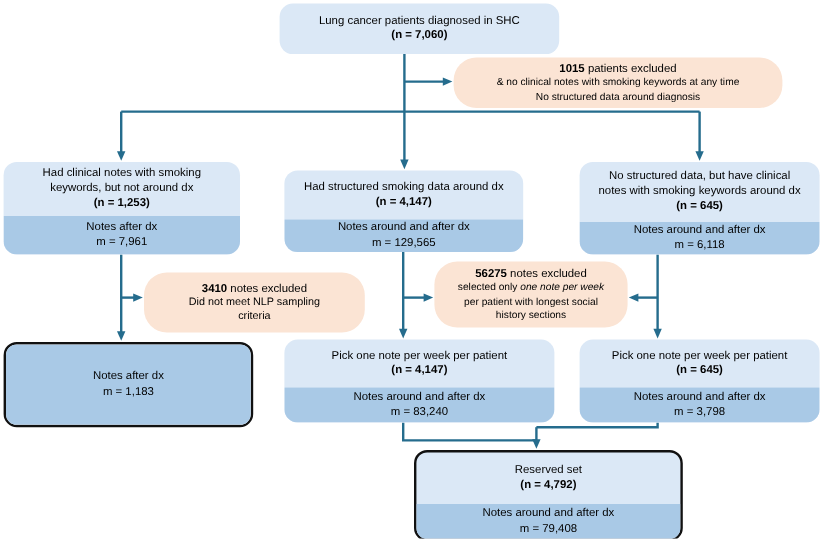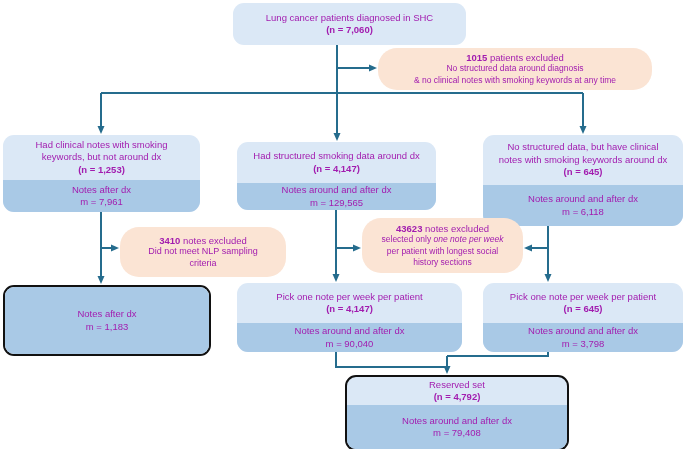--- a/index.html
+++ b/index.html
@@ -1,18 +1,18 @@
 <!DOCTYPE html>
 <html style="--box-fill: #dbe8f6; --band-fill: #a9c9e6; --excl-fill: #fbe4d4; --arrow: #256c8d; --border-dark: #111111;"><head>
 <meta charset="utf-8">
 <style>
   html,body{margin:0;padding:0;background:#ffffff;}
   #stage{
     position:relative;width:685px;height:449px;background:#ffffff;overflow:hidden;
-    font-family:"Liberation Sans", sans-serif;color:#a21caf;
+    font-family:"Liberation Sans", sans-serif;color:#000000;
   }
   svg#wires{position:absolute;left:0;top:0;width:685px;height:449px;}
   .ln{stroke:var(--arrow,#256c8d);stroke-width:2;fill:none;}
   .ah{fill:var(--arrow,#256c8d);stroke:none;}
   .nbox{
     position:absolute;border-radius:11px;overflow:hidden;background:var(--box-fill,#dbe8f6);
     display:flex;flex-direction:column;
   }
   .nbox.outlined{border:2px solid var(--border-dark,#111111);}
   .ntitle{
@@ -72,22 +72,22 @@
 
   <div class="nbox" style="left:233px;top:3px;width:233px;height:42px">
     <div class="ntitle" style="height:42px">
       <div>Lung cancer patients diagnosed in SHC</div>
       <div class="b">(n = 7,060)</div>
     </div>
   </div>
 
   <div class="xbox" style="left:378px;top:48px;width:274px;height:42px">
     <div class="xl1"><span class="b">1015</span><span> patients excluded</span></div>
+    <div>&amp; no clinical notes with smoking keywords at any time</div>
     <div>No structured data around diagnosis</div>
-    <div>&amp; no clinical notes with smoking keywords at any time</div>
   </div>
 
   <div class="nbox" style="left:3px;top:135px;width:197px;height:77px">
     <div class="ntitle" style="height:45px">
       <div>Had clinical notes with smoking</div>
       <div>keywords, but not around dx</div>
       <div class="b">(n = 1,253)</div>
     </div>
     <div class="nband">
       <div>Notes after dx</div>
@@ -99,76 +99,76 @@
     <div class="ntitle" style="height:41px">
       <div>Had structured smoking data around dx</div>
       <div class="b">(n = 4,147)</div>
     </div>
     <div class="nband">
       <div>Notes around and after dx</div>
       <div>m = 129,565</div>
     </div>
   </div>
 
-  <div class="nbox" style="left:483px;top:135px;width:200px;height:91px">
+  <div class="nbox" style="left:483px;top:135px;width:200px;height:77px">
     <div class="ntitle" style="height:50px">
       <div>No structured data, but have clinical</div>
       <div>notes with smoking keywords around dx</div>
       <div class="b">(n = 645)</div>
     </div>
     <div class="nband">
       <div>Notes around and after dx</div>
       <div>m = 6,118</div>
     </div>
   </div>
 
-  <div class="xbox" style="left:120px;top:227px;width:166px;height:50px">
+  <div class="xbox" style="left:120px;top:227px;width:184px;height:50px">
     <div class="xl1"><span class="b">3410</span><span> notes excluded</span></div>
     <div style="font-size:9px">Did not meet NLP sampling</div>
     <div style="font-size:9px">criteria</div>
   </div>
 
   <div class="xbox" style="left:362px;top:218px;width:161px;height:55px">
-    <div class="xl1"><span class="b">43623</span><span> notes excluded</span></div>
+    <div class="xl1"><span class="b">56275</span><span> notes excluded</span></div>
     <div><span>selected only </span><em>one note per week</em></div>
     <div>per patient with longest social</div>
     <div>history sections</div>
   </div>
 
   <div class="nbox outlined" style="left:3px;top:285px;width:204px;height:67px">
     <div class="nband">
       <div>Notes after dx</div>
       <div>m = 1,183</div>
     </div>
   </div>
 
   <div class="nbox" style="left:237px;top:283px;width:225px;height:69px">
     <div class="ntitle" style="height:40px">
       <div>Pick one note per week per patient</div>
       <div class="b">(n = 4,147)</div>
     </div>
     <div class="nband">
       <div>Notes around and after dx</div>
-      <div>m = 90,040</div>
+      <div>m = 83,240</div>
     </div>
   </div>
 
   <div class="nbox" style="left:483px;top:283px;width:200px;height:69px">
     <div class="ntitle" style="height:40px">
       <div>Pick one note per week per patient</div>
       <div class="b">(n = 645)</div>
     </div>
     <div class="nband">
       <div>Notes around and after dx</div>
       <div>m = 3,798</div>
     </div>
   </div>
 
   <div class="nbox outlined" style="left:345px;top:375px;width:220px;height:72px">
-    <div class="ntitle" style="height:28px">
+    <div class="ntitle" style="height:43px">
       <div>Reserved set</div>
       <div class="b">(n = 4,792)</div>
     </div>
     <div class="nband">
       <div>Notes around and after dx</div>
       <div>m = 79,408</div>
     </div>
   </div>
 
 </div>

